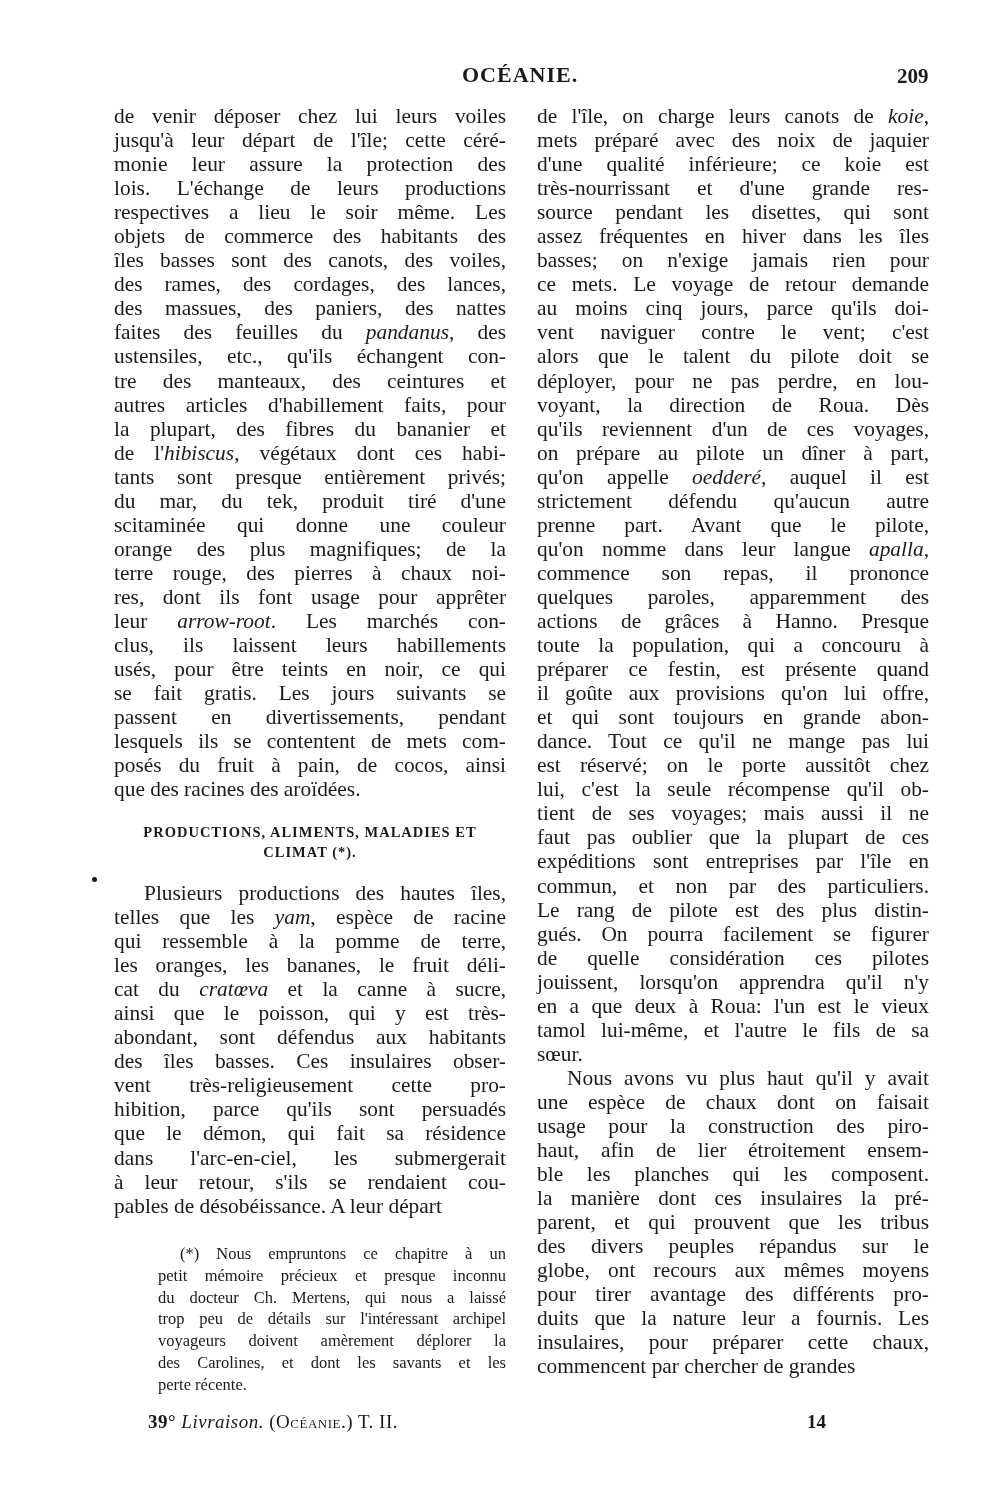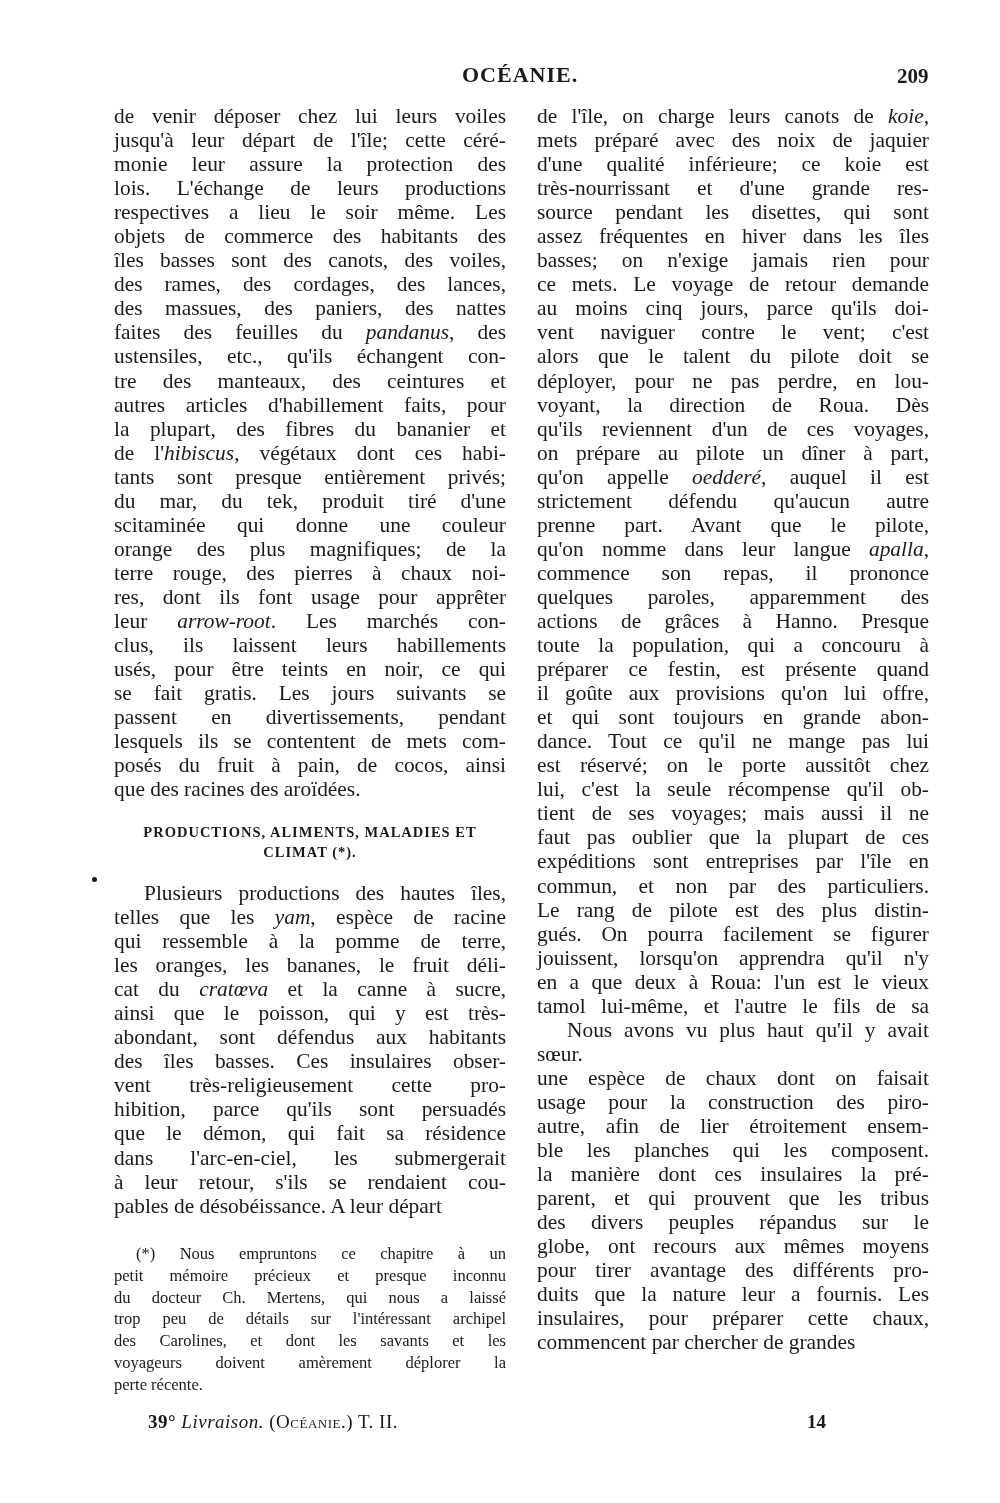--- a/index.html
+++ b/index.html
@@ -94,21 +94,21 @@
       background: #1a1a1a;
     }
     .footnote {
       position: absolute;
       left: 114px;
       top: 1243px;
       width: 392px;
       font-size: 16.5px;
       line-height: 21.8px;
     }
-    .footnote .line { height: 21.8px; }
+    .footnote .line { height: 21.8px; margin-left: 44px; }
     .footnote .line.indent { padding-left: 22px; }
     .signature-line {
       position: absolute;
       left: 148px;
       top: 1411px;
       font-size: 19px;
       letter-spacing: 0.5px;
     }
     .signature-line .num { font-weight: bold; }
     .signature-line .smallcaps { font-variant: small-caps; margin-top: 19px; }
@@ -184,22 +184,22 @@
       <span class="line"><span>dans l'arc-en-ciel, les submergerait</span></span>
       <span class="line"><span>à leur retour, s'ils se rendaient cou-</span></span>
       <span class="line last"><span>pables de désobéissance. A leur départ</span></span>
     </div>
 
   <div class="footnote" id="footnote">
       <span class="line indent"><span>(*) Nous empruntons ce chapitre à un</span></span>
       <span class="line"><span>petit mémoire précieux et presque inconnu</span></span>
       <span class="line"><span>du docteur Ch. Mertens, qui nous a laissé</span></span>
       <span class="line"><span>trop peu de détails sur l'intéressant archipel</span></span>
+      <span class="line"><span>voyageurs doivent amèrement déplorer la</span></span>
       <span class="line"><span>des Carolines, et dont les savants et les</span></span>
-      <span class="line"><span>voyageurs doivent amèrement déplorer la</span></span>
       <span class="line last"><span>perte récente.</span></span>
     </div>
 
   <div class="column col-right" id="right-col">
       <span class="line"><span>de l'île, on charge leurs canots de </span><span class="seg-i">koie</span><span>,</span></span>
       <span class="line"><span>mets préparé avec des noix de jaquier</span></span>
       <span class="line"><span>d'une qualité inférieure; ce koie est</span></span>
       <span class="line"><span>très-nourrissant et d'une grande res-</span></span>
       <span class="line"><span>source pendant les disettes, qui sont</span></span>
       <span class="line"><span>assez fréquentes en hiver dans les îles</span></span>
@@ -225,28 +225,29 @@
       <span class="line"><span>et qui sont toujours en grande abon-</span></span>
       <span class="line"><span>dance. Tout ce qu'il ne mange pas lui</span></span>
       <span class="line"><span>est réservé; on le porte aussitôt chez</span></span>
       <span class="line"><span>lui, c'est la seule récompense qu'il ob-</span></span>
       <span class="line"><span>tient de ses voyages; mais aussi il ne</span></span>
       <span class="line"><span>faut pas oublier que la plupart de ces</span></span>
       <span class="line"><span>expéditions sont entreprises par l'île en</span></span>
       <span class="line"><span>commun, et non par des particuliers.</span></span>
       <span class="line"><span>Le rang de pilote est des plus distin-</span></span>
       <span class="line"><span>gués. On pourra facilement se figurer</span></span>
+      <span class="line"><span>de quelle considération ces pilotes</span></span>
       <span class="line"><span>jouissent, lorsqu'on apprendra qu'il n'y</span></span>
       <span class="line"><span>en a que deux à Roua: l'un est le vieux</span></span>
       <span class="line"><span>tamol lui-même, et l'autre le fils de sa</span></span>
+      <span class="line last"><span>sœur.</span></span>
       <span class="line indent"><span>Nous avons vu plus haut qu'il y avait</span></span>
-      <span class="line last"><span>sœur.</span></span>
       <span class="line"><span>une espèce de chaux dont on faisait</span></span>
       <span class="line"><span>usage pour la construction des piro-</span></span>
-      <span class="line"><span>autre, afin de lier étroitement ensem-</span></span>
+      <span class="line"><span>haut, afin de lier étroitement ensem-</span></span>
       <span class="line"><span>ble les planches qui les composent.</span></span>
       <span class="line"><span>la manière dont ces insulaires la pré-</span></span>
       <span class="line"><span>parent, et qui prouvent que les tribus</span></span>
       <span class="line"><span>des divers peuples répandus sur le</span></span>
       <span class="line"><span>globe, ont recours aux mêmes moyens</span></span>
       <span class="line"><span>pour tirer avantage des différents pro-</span></span>
       <span class="line"><span>duits que la nature leur a fournis. Les</span></span>
       <span class="line"><span>insulaires, pour préparer cette chaux,</span></span>
       <span class="line last"><span>commencent par chercher de grandes</span></span>
     </div>

